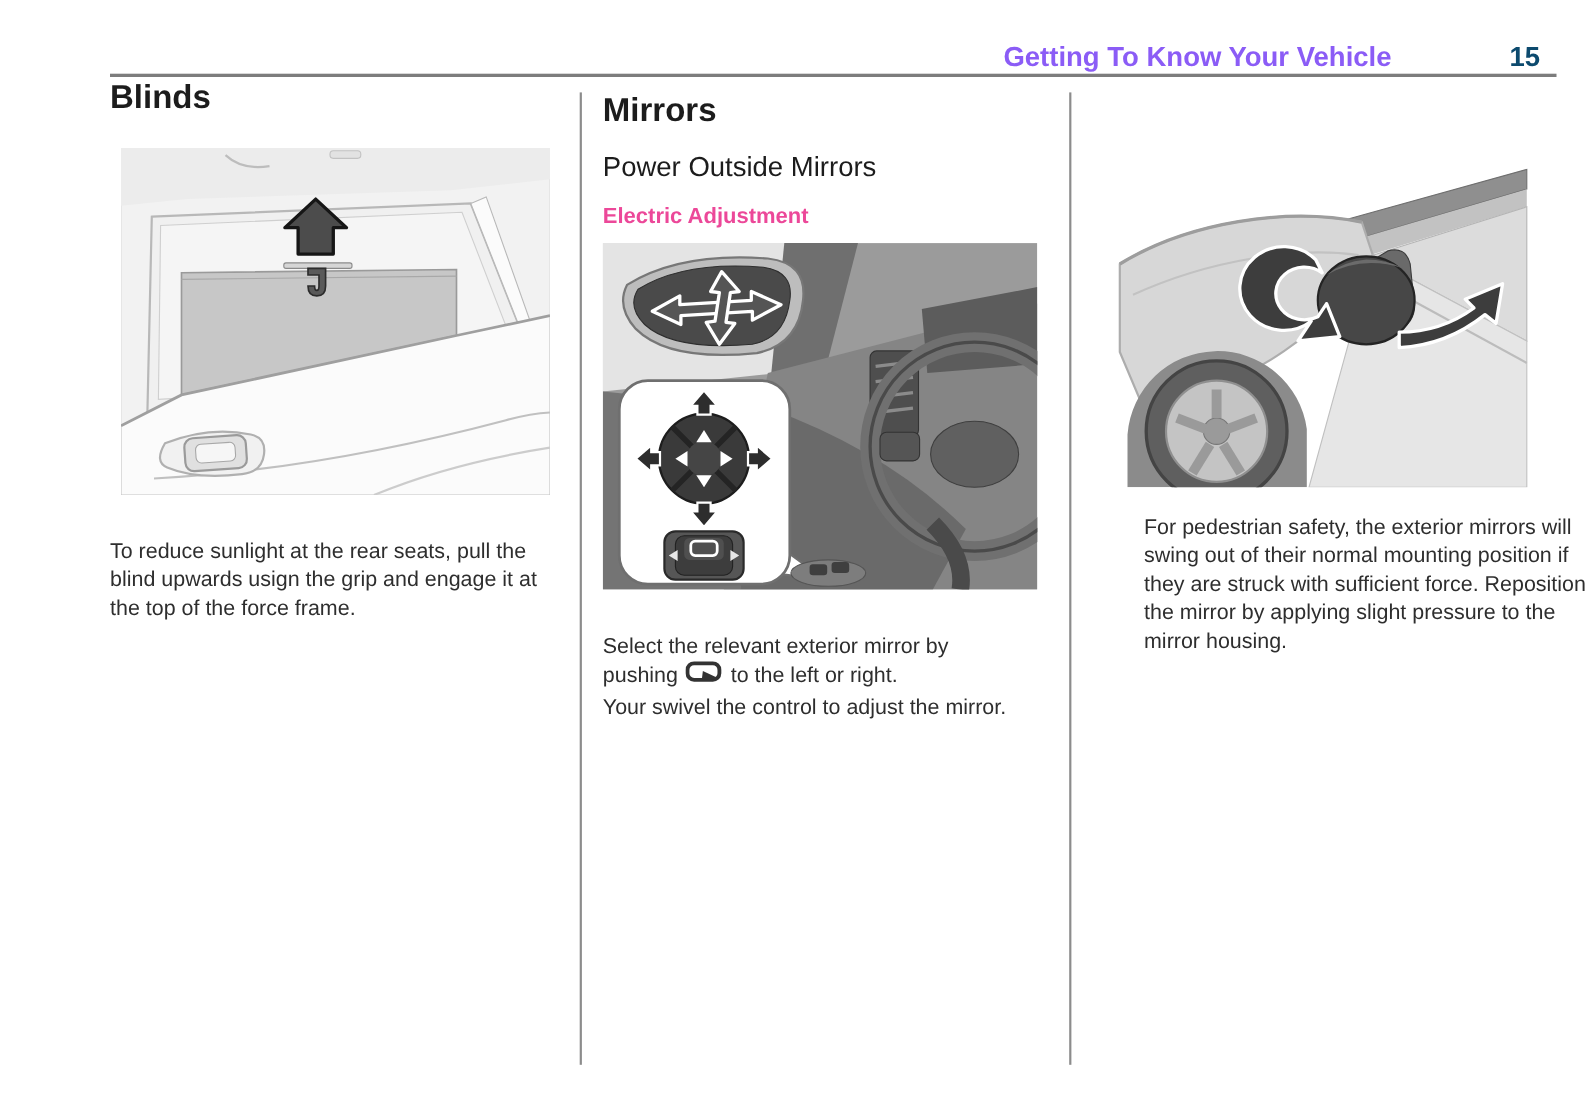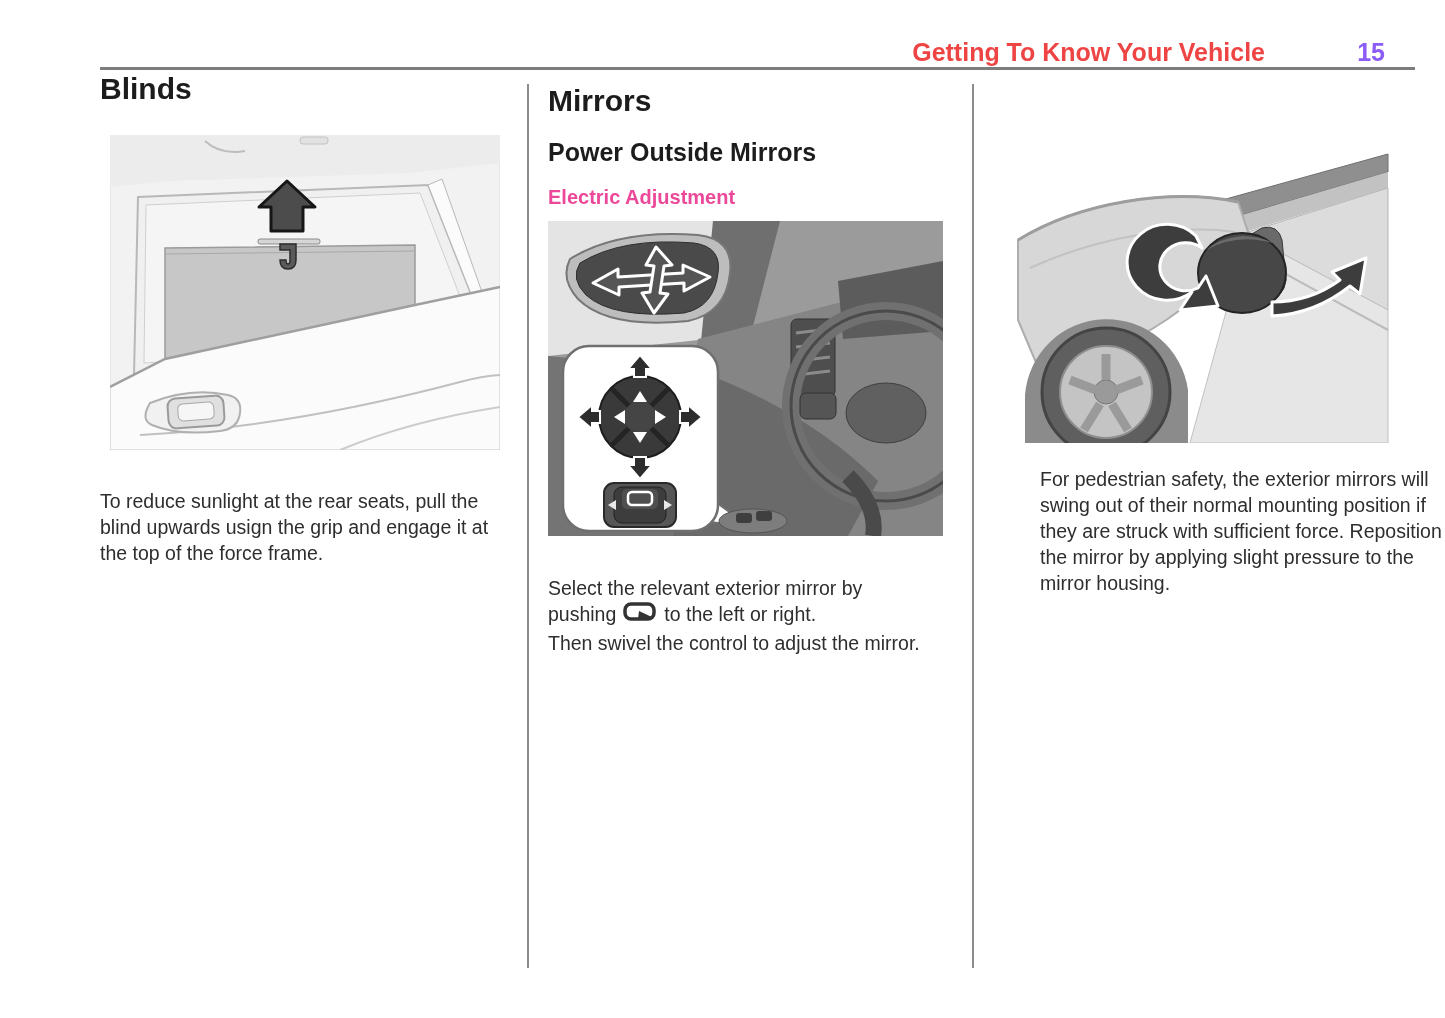--- a/index.html
+++ b/index.html
@@ -3,35 +3,35 @@
 <meta charset="utf-8">
 <style>
   html,body{margin:0;padding:0;background:#ffffff;}
   .page{
     position:relative;width:1445px;height:1018px;background:#ffffff;
     font-family:"Liberation Sans",sans-serif;color:#2e2e2e;overflow:hidden;
   }
   
   .hdr-title{
     position:absolute;top:38px;right:180px;font-size:25px;font-weight:bold;
-    color:#ef4444;white-space:nowrap;
+    color:#8b5cf6;white-space:nowrap;
   }
   .hdr-page{
-    position:absolute;top:38px;right:60px;font-size:25px;font-weight:bold;color:#8b5cf6;
+    position:absolute;top:38px;right:45px;font-size:25px;font-weight:bold;color:#0c4a6e;
   }
   .hdr-rule{
     position:absolute;left:100px;top:67px;width:1315px;height:3px;background:#7d7d7d;
   }
   
   .vdiv{position:absolute;top:84px;width:2px;height:884px;background:#8c8c8c;}
   .vdiv1{left:527px;}
   .vdiv2{left:972px;}
   
   .h-xl{position:absolute;font-size:30px;font-weight:bold;color:#1c1c1c;line-height:34px;}
-  .h-lg{position:absolute;font-size:25px;font-weight:bold;color:#1c1c1c;line-height:29px;}
+  .h-lg{position:absolute;font-size:25px;font-weight:normal;color:#1c1c1c;line-height:29px;}
   .h-md{position:absolute;font-size:20px;font-weight:bold;color:#ec4899;line-height:24px;text-align:right;}
   
   .body-text{
     position:absolute;font-size:19.5px;line-height:26px;color:#2e2e2e;
   }
   .inline-icon{display:inline-block;vertical-align:-3px;margin:0 7px;}
   
   .fig{position:absolute;}
   .fig svg{display:block;}
 </style>
@@ -167,21 +167,21 @@
         </g>
       </g>
     </svg>
   </div>
 
   <div class="body-text" style="left:548px;top:575px;width:372px;">
     <span>Select the relevant exterior mirror by pushing</span><span class="inline-icon"><svg width="34" height="22" viewBox="0 0 34 22">
           <rect x="2" y="2" width="29" height="15" rx="6" fill="none" stroke="#333333" stroke-width="3.5"></rect>
           <polygon points="16,9 31,16 15,17" fill="#333333"></polygon>
         </svg></span><span>to the left or right.</span>
-    <div>Then swivel the control to adjust the mirror.</div>
+    <div>Your swivel the control to adjust the mirror.</div>
   </div>
 
 
   <div class="fig" style="left:1010px;top:140px;">
     <svg width="380" height="303" viewBox="0 0 380 303">
       <rect x="0" y="0" width="380" height="303" fill="#ffffff"></rect>
 
       <polygon points="205,62 378,14 378,32 222,78" fill="#8f8f8f" stroke="#6f6f6f"></polygon>
       <polygon points="222,78 378,32 378,48 235,92" fill="#c2c2c2"></polygon>
 

